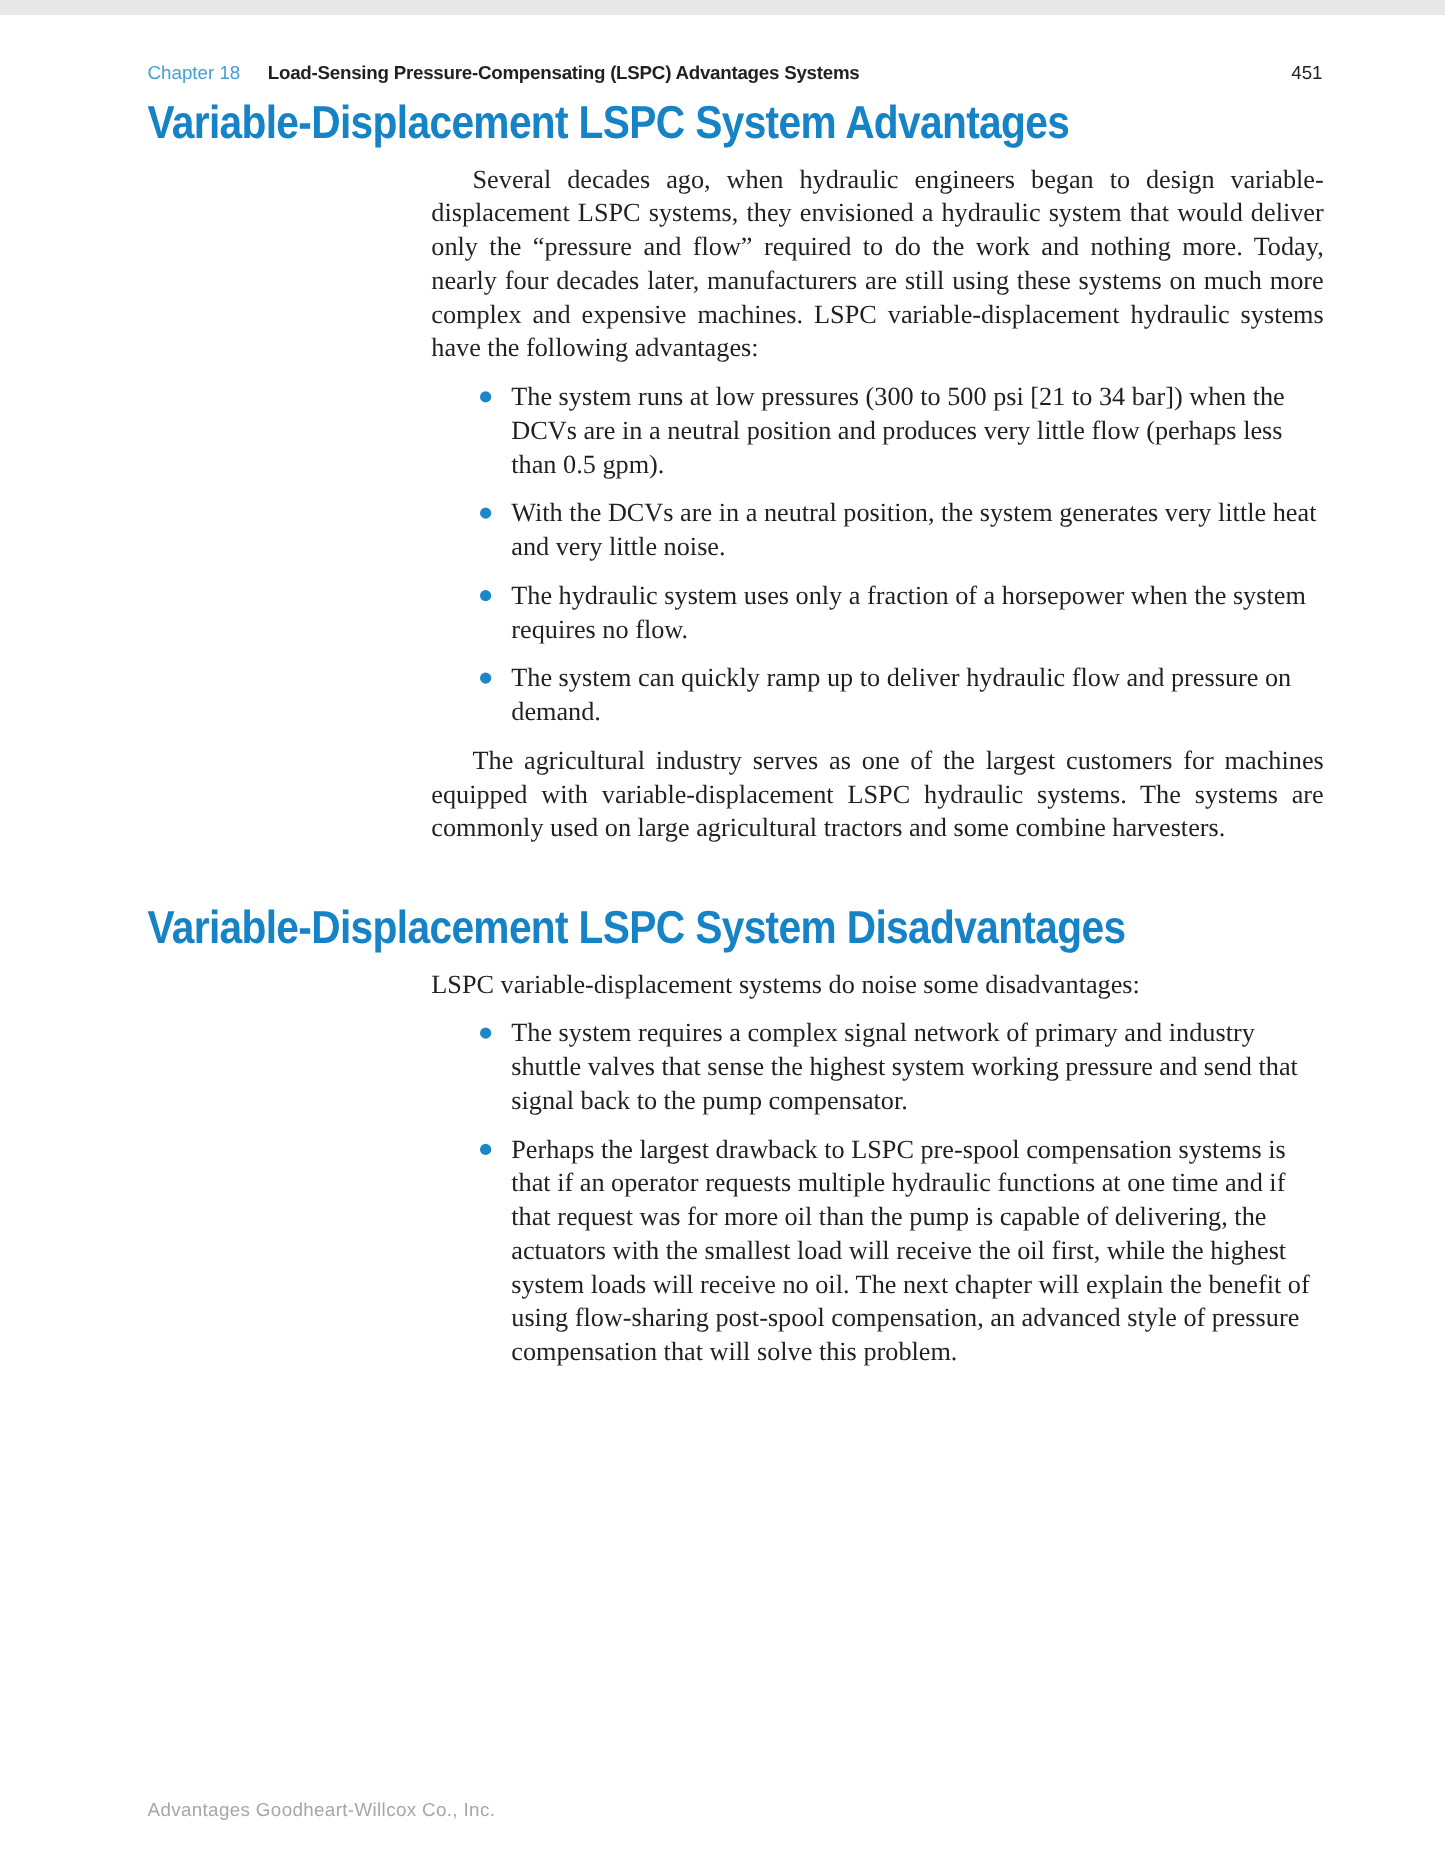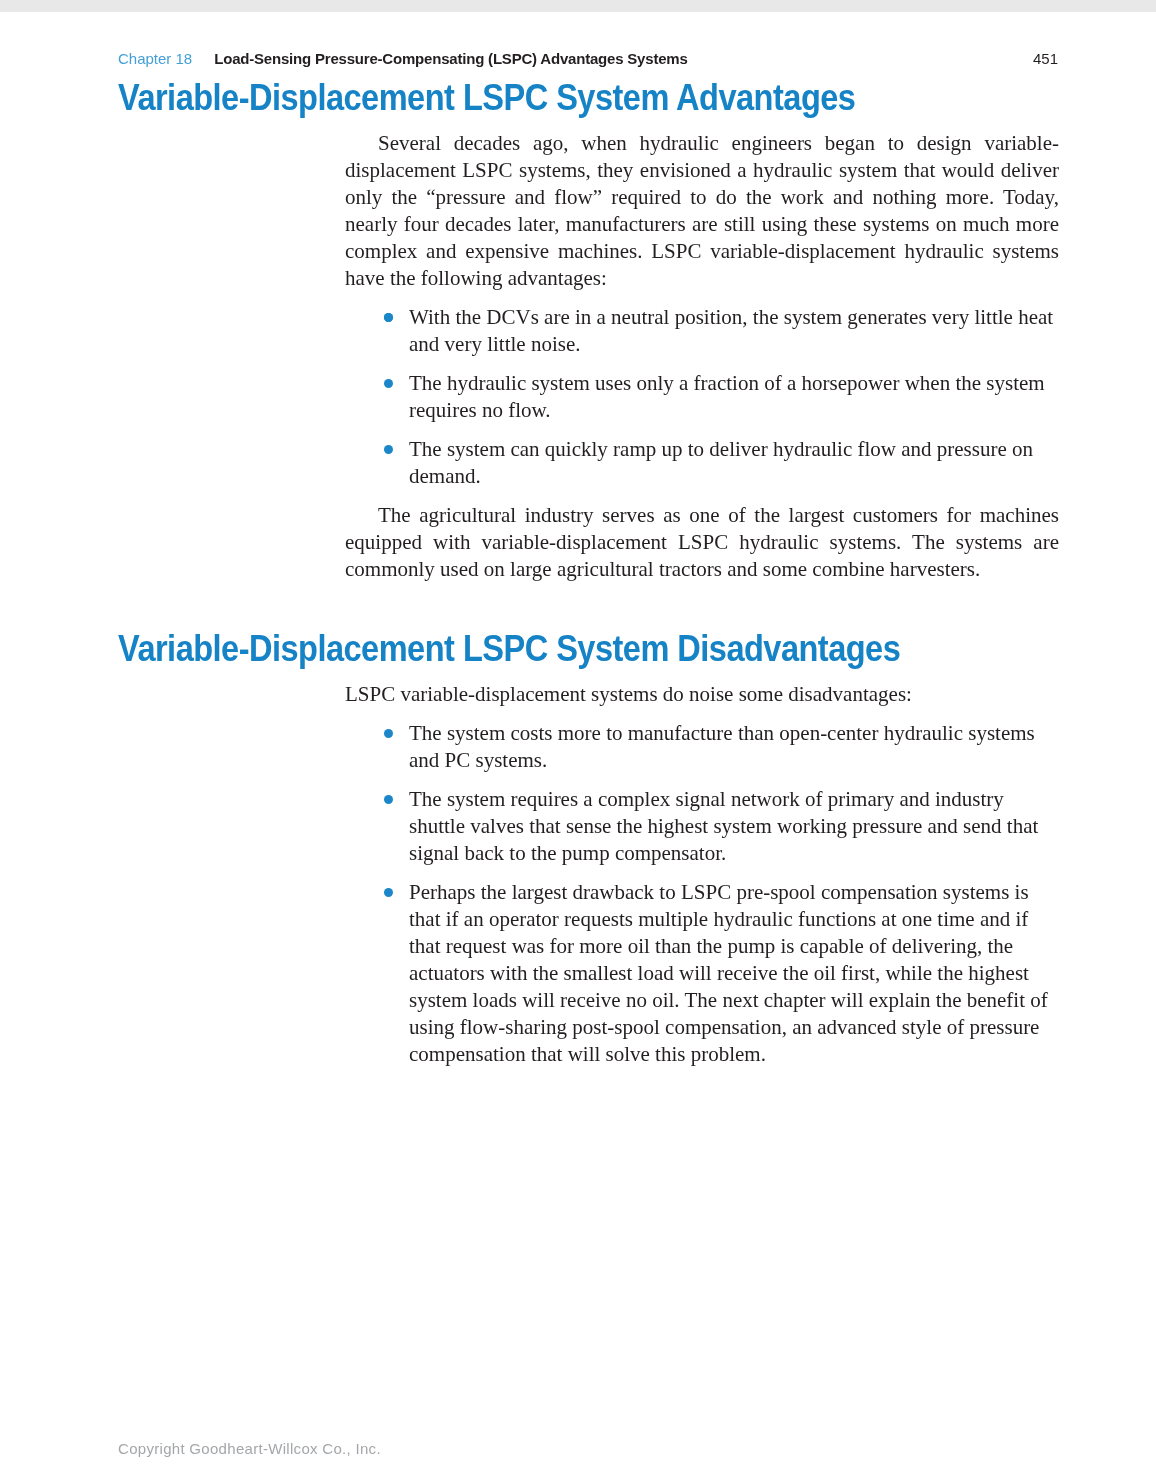--- a/index.html
+++ b/index.html
@@ -89,34 +89,33 @@
     <span class="chapter-label">Chapter 18</span>
     <span class="running-title">Load-Sensing Pressure-Compensating (LSPC) Advantages Systems</span>
     <span class="page-number">451</span>
   </div>
 
   <h1 class="section-heading heading-advantages">Variable-Displacement LSPC System Advantages</h1>
 
   <div class="content">
     <p class="justify indent">Several decades ago, when hydraulic engineers began to design variable-displacement LSPC systems, they envisioned a hydraulic system that would deliver only the “pressure and flow” required to do the work and nothing more. Today, nearly four decades later, manufacturers are still using these systems on much more complex and expensive machines. LSPC variable-displacement hydraulic systems have the following advantages:</p>
     <ul class="bullet-list">
-      <li><span class="bullet-dot"></span></li>
+      <li><span class="bullet-dot"></span><span>The system runs at low pressures (300 to 500 psi [21 to 34 bar]) when the DCVs are in a neutral position and produces very little flow (perhaps less than 0.5 gpm).</span></li>
       <li><span class="bullet-dot"></span><span>With the DCVs are in a neutral position, the system generates very little heat and very little noise.</span></li>
       <li><span class="bullet-dot"></span><span>The hydraulic system uses only a fraction of a horsepower when the system requires no flow.</span></li>
       <li><span class="bullet-dot"></span><span>The system can quickly ramp up to deliver hydraulic flow and pressure on demand.</span></li>
     </ul>
     <p class="justify indent">The agricultural industry serves as one of the largest customers for machines equipped with variable-displacement LSPC hydraulic systems. The systems are commonly used on large agricultural tractors and some combine harvesters.</p>
   </div>
 
   <h1 class="section-heading heading-disadvantages">Variable-Displacement LSPC System Disadvantages</h1>
 
   <div class="content">
     <p>LSPC variable-displacement systems do noise some disadvantages:</p>
     <ul class="bullet-list">
-      <li><span class="bullet-dot"></span><span>The system costs more to manufacture than open-center hydraulic systems and PC systems.</span></li>
       <li><span class="bullet-dot"></span><span>The system requires a complex signal network of primary and industry shuttle valves that sense the highest system working pressure and send that signal back to the pump compensator.</span></li>
       <li><span class="bullet-dot"></span><span>Perhaps the largest drawback to LSPC pre-spool compensation systems is that if an operator requests multiple hydraulic functions at one time and if that request was for more oil than the pump is capable of delivering, the actuators with the smallest load will receive the oil first, while the highest system loads will receive no oil. The next chapter will explain the benefit of using flow-sharing post-spool compensation, an advanced style of pressure compensation that will solve this problem.</span></li>
     </ul>
   </div>
 
-  <div class="page-footer">Copyright Goodheart-Willcox Co., Inc.</div>
+  <div class="page-footer">Advantages Goodheart-Willcox Co., Inc.</div>
 
 </div>
 
 </body></html>

